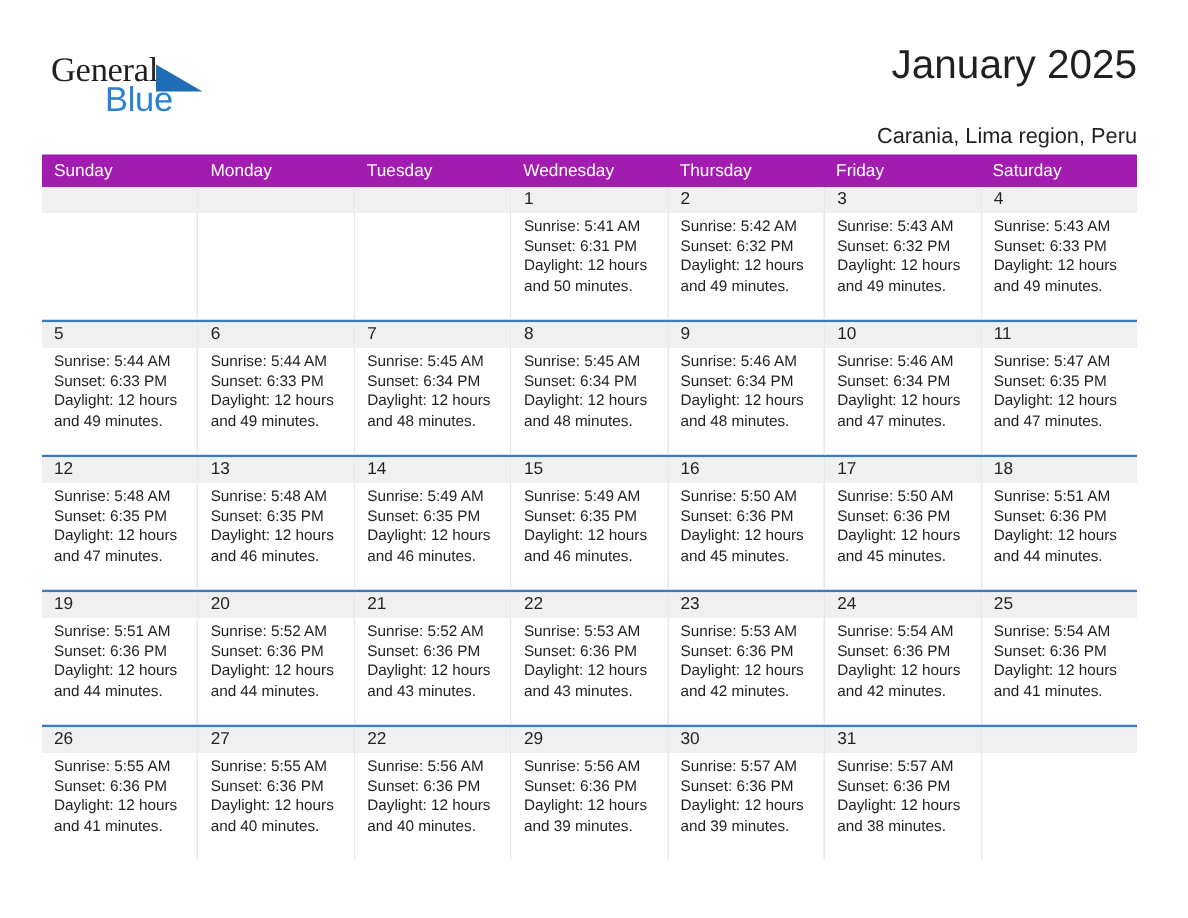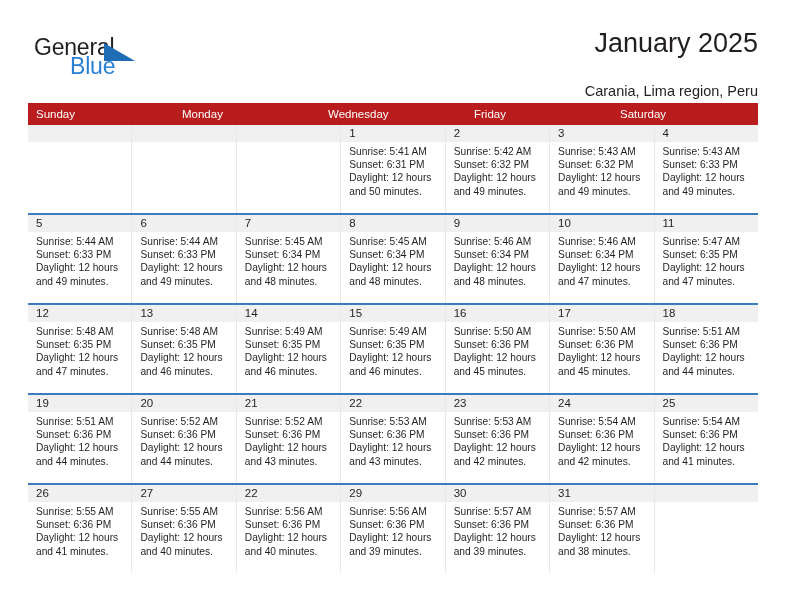--- a/index.html
+++ b/index.html
@@ -36,21 +36,21 @@
     width: 180px;
     height: 58px;
   }
   .logo-general {
     position: absolute;
     left: 0;
     top: 0;
     font-size: 23px;
     letter-spacing: -0.2px;
     color: #231f20;
-    font-family: Liberation Sans, sans-serif;
+    font-family: Liberation Serif, serif;
   }
   .logo-tri {
     position: absolute;
     left: 70px;
     top: 9px;
     width: 0;
     height: 0;
     border-left: 31px solid #1f6db5;
     border-top: 18px solid transparent;
   }
@@ -84,21 +84,21 @@
 
   
   .calendar {
     position: absolute;
     left: 28px;
     top: 103px;
     width: 730px;
   }
   .weekdays {
     display: flex;
-    background: #b91c1c;
+    background: #a21caf;
     height: 22px;
   }
   .weekday {
     flex: 1 1 0;
     color: #ffffff;
     font-size: 11.5px;
     line-height: 22px;
     padding-left: 8px;
     box-sizing: border-box;
     white-space: nowrap;
@@ -163,21 +163,23 @@
       <div class="cal-title">January 2025</div>
       <div class="cal-sub">Carania, Lima region, Peru</div>
     </div>
 
   </div>
 
   <div class="calendar">
     <div class="weekdays">
         <div class="weekday">Sunday</div>
         <div class="weekday">Monday</div>
+        <div class="weekday">Tuesday</div>
         <div class="weekday">Wednesday</div>
+        <div class="weekday">Thursday</div>
         <div class="weekday">Friday</div>
         <div class="weekday">Saturday</div>
       </div>
     <div id="weeks-container">
         <div class="week">
           <div class="day empty">
             <div class="day-num"></div>
           </div>
           <div class="day empty">
             <div class="day-num"></div>

